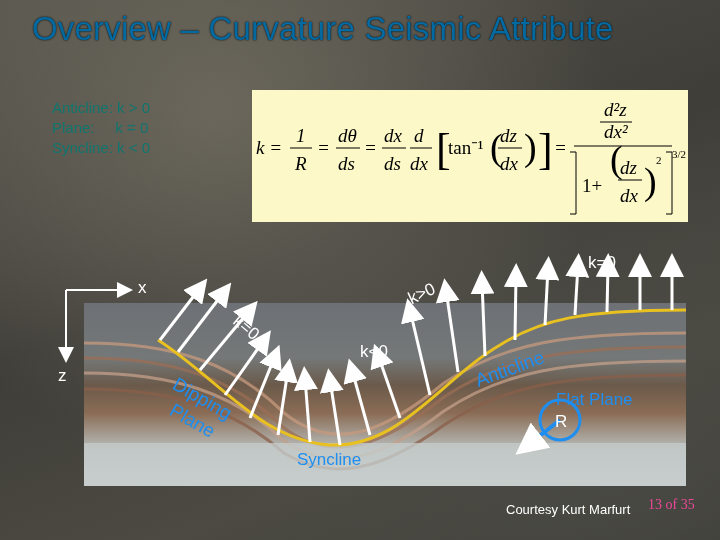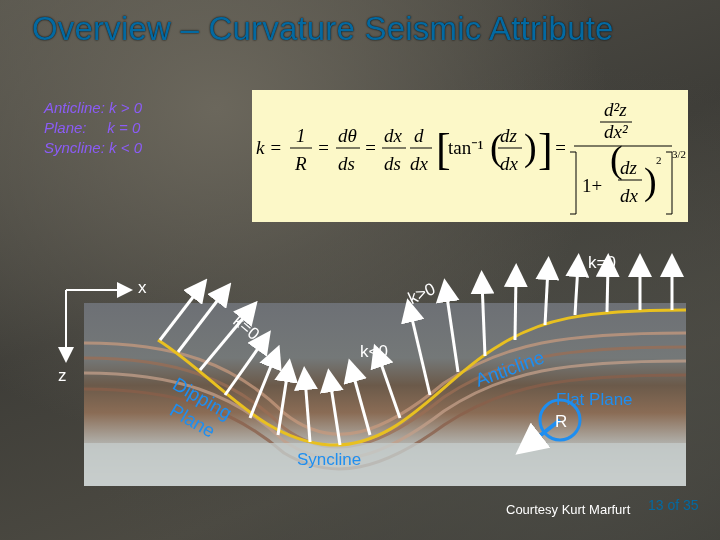--- a/index.html
+++ b/index.html
@@ -4,31 +4,31 @@
   <style>
     html,body{margin:0;padding:0;}
     body{width:720px;height:540px;overflow:hidden;position:relative;
       font-family:"Liberation Sans",sans-serif;
       background:
         radial-gradient(ellipse at 30% 20%, #6b675c 0%, transparent 55%),
         radial-gradient(ellipse at 80% 80%, #4a4a44 0%, transparent 60%),
         linear-gradient(160deg,#55534b 0%,#3e3d38 45%,#4c4a42 75%,#3a3934 100%);}
     .title{position:absolute;left:32px;top:10px;font-size:33px;color:#0369a1;letter-spacing:0.2px;
       text-shadow:0 0 2px #000;}
-    .defs{position:absolute;left:44px;top:98px;font-size:15px;color:#8b5cf6;line-height:20px;font-style:italic;}
+    .defs{position:absolute;left:52px;top:98px;font-size:15px;color:#0f766e;line-height:20px;}
     .defs div{white-space:pre;}
     .formula{position:absolute;left:252px;top:90px;width:436px;height:132px;background:#fcf8c8;
       font-family:"Liberation Serif",serif;font-size:19px;color:#000;}
     .photo{position:absolute;left:84px;top:303px;width:602px;height:183px;overflow:hidden;
       background:linear-gradient(180deg,#6d7075 0%,#747878 30%,#6b5a4a 45%,#8a6c55 60%,#b8bdbb 80%,#d3d8d6 100%);}
     .svg-layer{position:absolute;left:0;top:0;width:720px;height:540px;}
     .lbl{position:absolute;color:#fff;font-size:17px;}
     .blue{color:#1e8ef0;}
     .credit{position:absolute;left:506px;top:502px;font-size:13px;color:#fff;}
-    .page{position:absolute;left:648px;top:497px;font-size:14px;color:#0369a1;}
+    .page{position:absolute;left:648px;top:497px;font-size:14px;color:#ec4899;font-family:Liberation Serif, serif;}
   </style>
 </head>
 <body>
 
 <div class="title">Overview – Curvature Seismic Attribute</div>
 
 <div class="defs">
   <div>Anticline: k &gt; 0</div>
   <div>Plane:     k = 0</div>
   <div>Syncline: k &lt; 0</div>

